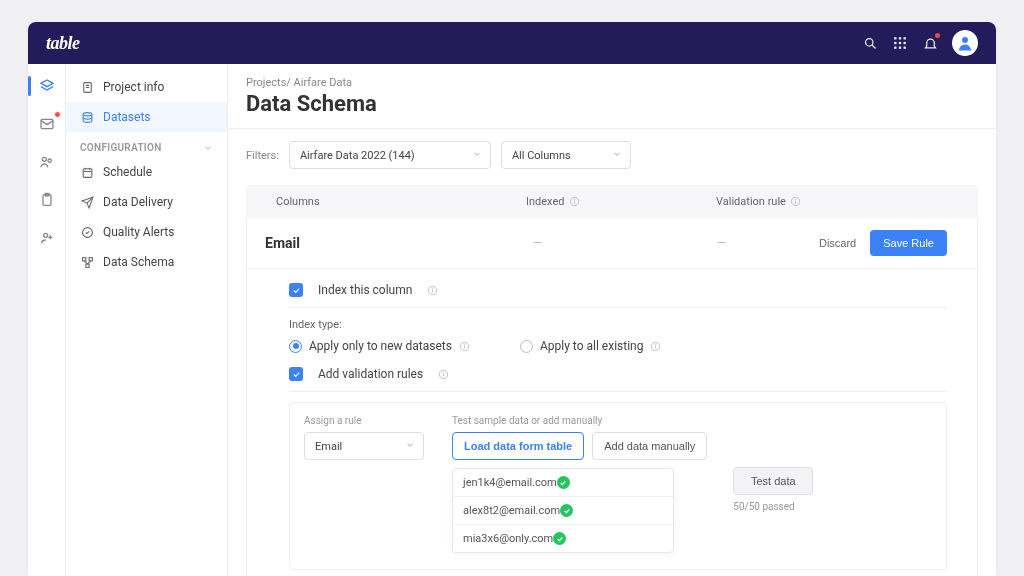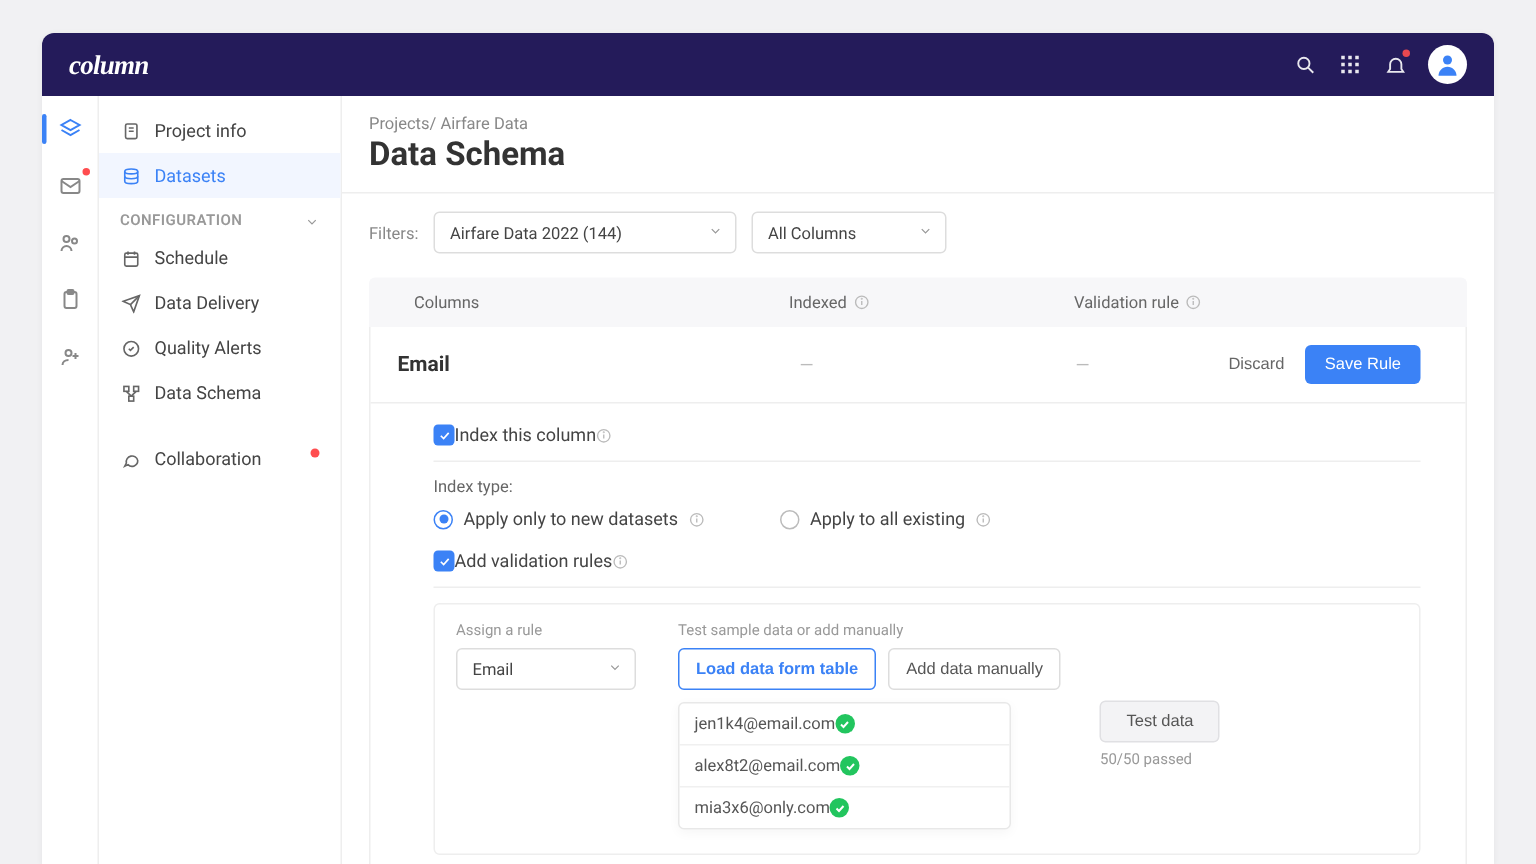--- a/index.html
+++ b/index.html
@@ -46,21 +46,21 @@
 
 .row-card { margin: 0 18px; border: 1px solid #eee; border-top: none; background: #fff; }
 .row-head { display: flex; align-items: center; padding: 12px 30px 12px 18px; }
 .row-title { font-weight: 700; font-size: 14px; color: #333; width: 262px; }
 .row-dash { color: #bbb; width: 190px; text-align: left; padding-left: 6px; }
 .row-actions { margin-left: auto; display: flex; align-items: center; gap: 10px; }
 .btn-text { font-size: 11px; color: #666; background: none; border: none; cursor: pointer; padding: 6px 4px; }
 .btn-primary { background: #3b82f6; color: #fff; border: none; border-radius: 4px; padding: 7px 13px; font-size: 11px; cursor: pointer; }
 
 .row-body { padding: 14px 30px 18px 42px; border-top: 1px solid #eee; }
-.check-line { display: flex; align-items: center; gap: 0; font-size: 12px; color: #444; margin-bottom: 10px; }
+.check-line { display: flex; align-items: center; gap: 15px; font-size: 12px; color: #444; margin-bottom: 10px; }
 .checkbox { width: 14px; height: 14px; background: #3b82f6; border-radius: 3px; display: flex; align-items: center; justify-content: center; cursor: pointer; flex-shrink: 0; }
 .info-ic { color: #bbb; display: inline-flex; }
 
 .subhr { border-top: 1px solid #eee; margin: 6px 0 10px; }
 .sub-label { font-size: 11px; color: #666; margin-bottom: 8px; }
 .radio-row { display: flex; gap: 50px; font-size: 12px; color: #444; margin-bottom: 14px; }
 .radio-opt { display: flex; align-items: center; gap: 7px; cursor: pointer; }
 .radio { width: 13px; height: 13px; border: 1.5px solid #3b82f6; border-radius: 50%; display: flex; align-items: center; justify-content: center; }
 .radio.off { border-color: #bbb; }
 .radio .dot { width: 6px; height: 6px; background: #3b82f6; border-radius: 50%; }
@@ -80,21 +80,21 @@
 .test-btn { background: #f3f3f5; border: 1px solid #e0e0e3; border-radius: 4px; padding: 7px 14px; font-size: 11px; color: #555; cursor: pointer; margin-bottom: 6px; width: 80px; }
 .test-result { font-size: 10px; color: #999; }
 </style>
 </head>
 <body>
 
 <div class="app">
 <div class="window">
 
 <div class="topbar">
-  <div class="logo">column</div>
+  <div class="logo">table</div>
   <div class="topbar-spacer"></div>
   <div class="topbar-icons">
     <div class="top-icon">
       <svg width="15" height="15" viewBox="0 0 24 24" fill="none" stroke="#fff" stroke-width="2">
               <circle cx="10" cy="10" r="6"></circle>
               <line x1="20" y1="20" x2="14.5" y2="14.5"></line>
             </svg>
     </div>
     <div class="top-icon">
       <svg width="14" height="14" viewBox="0 0 24 24" fill="#fff">
@@ -226,29 +226,20 @@
                 <rect x="3" y="3" width="6" height="6"></rect>
                 <rect x="15" y="3" width="6" height="6"></rect>
                 <rect x="9" y="15" width="6" height="6"></rect>
                 <line x1="6" y1="9" x2="12" y2="15"></line>
                 <line x1="18" y1="9" x2="12" y2="15"></line>
               </svg>
             </span>
     <span>Data Schema</span>
   </div>
   <div style="height:14px"></div>
-  <div class="side-item">
-    <span class="side-icon">
-              <svg width="13" height="13" viewBox="0 0 24 24" fill="none" stroke="#666" stroke-width="2">
-                <path d="M20 13a7 7 0 01-12 5L4 20l2-4a7 7 0 1114-3z"></path>
-              </svg>
-            </span>
-    <span>Collaboration</span>
-    <span class="collab-dot"></span>
-  </div>
 </div>
 
 <div class="main">
   <div class="crumbs">Projects/ Airfare Data</div>
   <div class="page-title">Data Schema</div>
   <div class="hr"></div>
 
   <div class="filters">
     <span class="filters-label">Filters:</span>
     <div class="select" style="width:202px">

